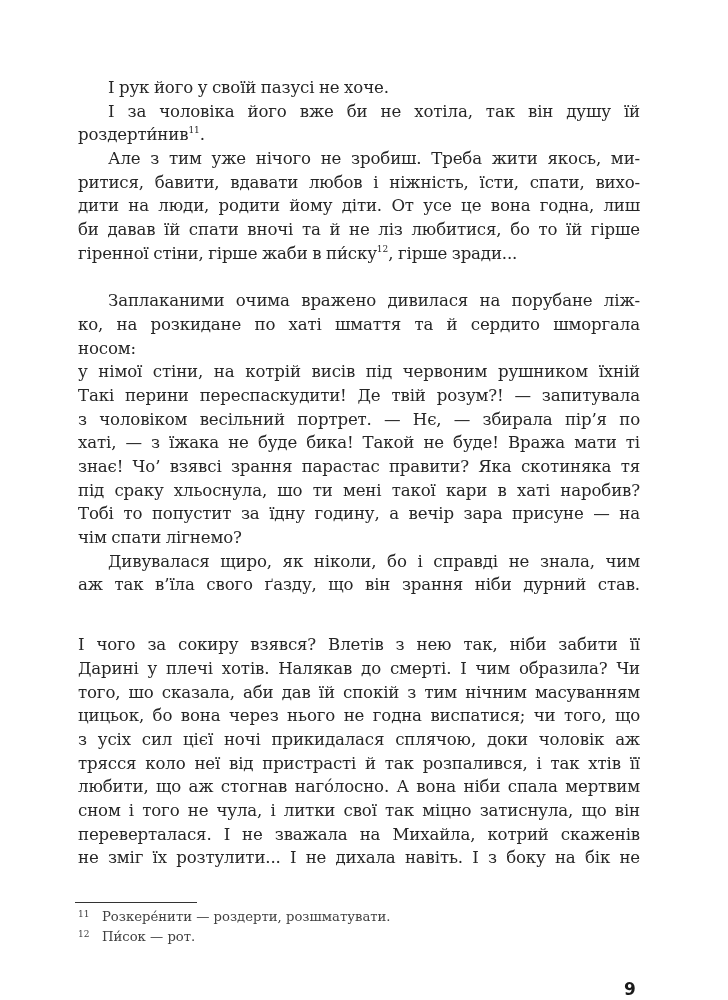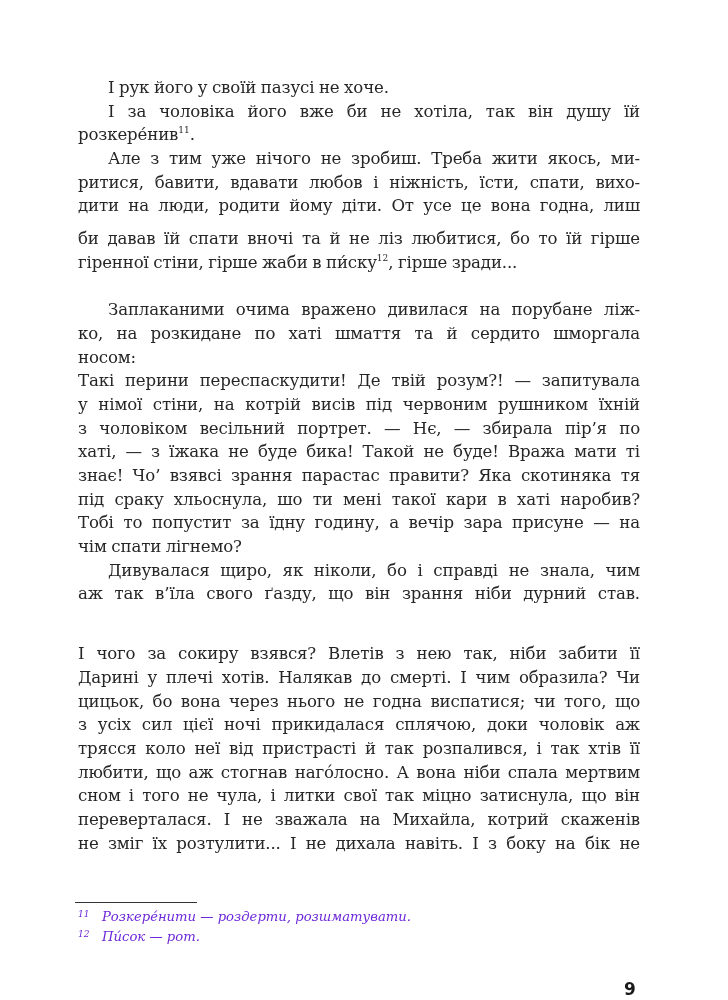--- a/index.html
+++ b/index.html
@@ -56,22 +56,21 @@
     height: 0;
     border-top: 1.2px solid #333;
   }
   .footnotes {
     position: absolute;
     left: 78px;
     top: 891px;
     width: 500px;
     font-family: "DejaVu Serif", "Liberation Serif", serif;
     font-size: 13.2px;
-    color: #6d28d9;
-    font-style: italic;
+    color: #404040;
   }
   .footnote {
     height: 19.5px;
     line-height: 19.5px;
     white-space: nowrap;
   }
   .footnote .fn-num {
     display: inline-block;
     width: 24px;
     font-size: 9px;
@@ -94,50 +93,51 @@
 <body>
 
 <div class="page">
 
   <div class="text-block">
 
     <div class="line indent last" style="white-space: nowrap;">I рук його у своїй пазусі не хоче.</div>
 
     <div class="line indent" style="white-space: nowrap;">I за чоловіка його вже би не хотіла, так він душу їй</div>
     <div class="line last" style="white-space: nowrap;">
-      <span>розкере́нив</span><sup class="fn">11</sup><span>.</span>
+      <span>роздерти́нив</span><sup class="fn">11</sup><span>.</span>
     </div>
 
     <div class="line indent" style="white-space: nowrap;">Але з тим уже нічого не зробиш. Треба жити якось, ми-</div>
     <div class="line" style="white-space: nowrap;">ритися, бавити, вдавати любов і ніжність, їсти, спати, вихо-</div>
     <div class="line" style="white-space: nowrap;">дити на люди, родити йому діти. От усе це вона годна, лиш</div>
-    <div class="line" style="white-space: nowrap; margin-top: 9px;">би давав їй спати вночі та й не ліз любитися, бо то їй гірше</div>
+    <div class="line" style="white-space: nowrap;">би давав їй спати вночі та й не ліз любитися, бо то їй гірше</div>
     <div class="line last" style="white-space: nowrap;">
       <span>гіренної стіни, гірше жаби в пи́ску</span><sup class="fn">12</sup><span>, гірше зради...</span>
     </div>
 
     <div class="line blank"></div>
 
     <div class="line indent" style="white-space: nowrap;">Заплаканими очима вражено дивилася на порубане ліж-</div>
     <div class="line" style="white-space: nowrap;">ко, на розкидане по хаті шмаття та й сердито шморгала</div>
     <div class="line last" style="white-space: nowrap;">носом:</div>
 
+    <div class="line" style="white-space: nowrap;">у німої стіни, на котрій висів під червоним рушником їхній</div>
     <div class="line" style="white-space: nowrap;">Такі перини переспаскудити! Де твій розум?! — запитувала</div>
-    <div class="line" style="white-space: nowrap;">у німої стіни, на котрій висів під червоним рушником їхній</div>
     <div class="line" style="white-space: nowrap;">з чоловіком весільний портрет. — Нє, — збирала пір’я по</div>
     <div class="line" style="white-space: nowrap;">хаті, — з їжака не буде бика! Такой не буде! Вража мати ті</div>
     <div class="line" style="white-space: nowrap;">знає! Чо’ взявсі зрання парастас правити? Яка скотиняка тя</div>
     <div class="line" style="white-space: nowrap;">під сраку хльоснула, шо ти мені такої кари в хаті наробив?</div>
     <div class="line" style="white-space: nowrap;">Тобі то попустит за їдну годину, а вечір зара присуне — на</div>
     <div class="line last" style="white-space: nowrap;">чім спати лігнемо?</div>
 
     <div class="line indent" style="white-space: nowrap;">Дивувалася щиро, як ніколи, бо і справді не знала, чим</div>
     <div class="line" style="white-space: nowrap;">аж так в’їла свого ґазду, що він зрання ніби дурний став.</div>
     <div class="line" style="white-space: nowrap; margin-top: 36px;">I чого за сокиру взявся? Влетів з нею так, ніби забити її</div>
     <div class="line" style="white-space: nowrap;">Дарині у плечі хотів. Налякав до смерті. I чим образила? Чи</div>
+    <div class="line" style="white-space: nowrap;">того, шо сказала, аби дав їй спокій з тим нічним масуванням</div>
     <div class="line" style="white-space: nowrap;">цицьок, бо вона через нього не годна виспатися; чи того, що</div>
     <div class="line" style="white-space: nowrap;">з усіх сил цієї ночі прикидалася сплячою, доки чоловік аж</div>
     <div class="line" style="white-space: nowrap;">трясся коло неї від пристрасті й так розпалився, і так хтів її</div>
     <div class="line" style="white-space: nowrap;">любити, що аж стогнав нагóлосно. А вона ніби спала мертвим</div>
     <div class="line" style="white-space: nowrap;">сном і того не чула, і литки свої так міцно затиснула, що він</div>
     <div class="line" style="white-space: nowrap;">переверталася. I не зважала на Михайла, котрий скаженів</div>
     <div class="line" style="white-space: nowrap;">не зміг їх розтулити... I не дихала навіть. I з боку на бік не</div>
   </div>
 
   <div class="footnote-rule"></div>

